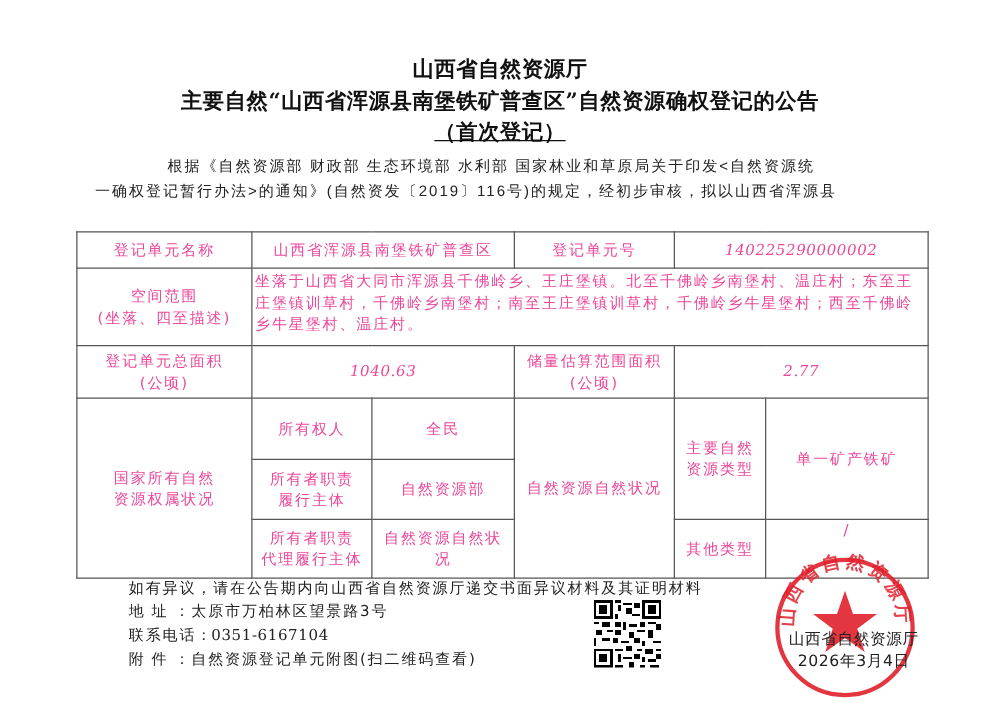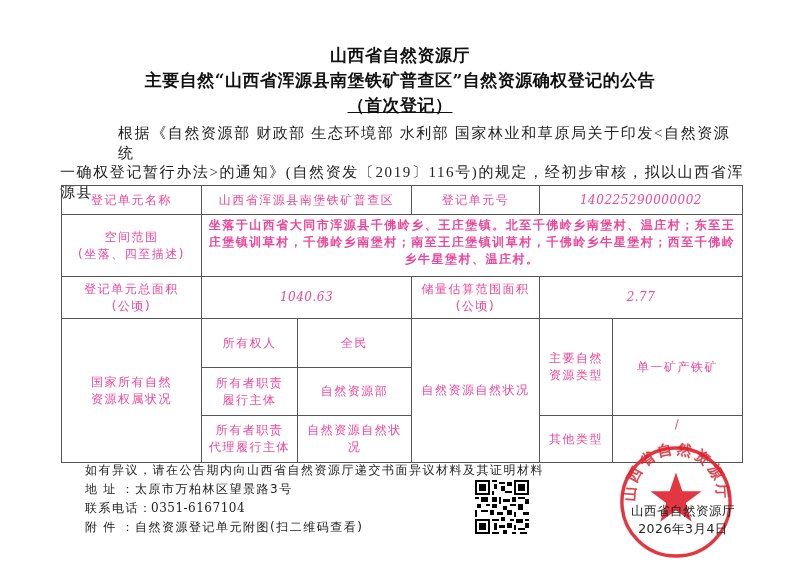--- a/index.html
+++ b/index.html
@@ -3,33 +3,33 @@
 <meta charset="utf-8">
 <style>
   html, body { margin: 0; padding: 0; background: #ffffff; }
   body { width: 800px; height: 565px; position: relative; overflow: hidden;
          font-family: "DejaVu Serif", "Liberation Serif", serif; color: #1a1a1a; }
   .title { position: absolute; left: 0; width: 800px; text-align: center;
            font-weight: bold; font-size: 17px; letter-spacing: 0.5px; color: #111; }
   .t1 { top: 44px; }
   .t2 { top: 69px; }
   .t3 { top: 94px; text-decoration: underline; }
-  .intro { position: absolute; left: 96px; top: 124px; width: 650px;
-           font-size: 15px; line-height: 19.5px; letter-spacing: 1.6px;
-           font-family: Liberation Serif, serif; color: #222; }
+  .intro { position: absolute; left: 112px; top: 124px; width: 650px;
+           font-size: 12px; line-height: 19.5px; letter-spacing: 1.6px;
+           font-family: Liberation Sans, sans-serif; color: #222; }
   .intro .indent { padding-left: 22px; }
   .intro .l2 { margin-left: -36px; }
   table.reg { position: absolute; left: 61px; top: 185px; border-collapse: collapse;
               font-family: "DejaVu Sans", "Liberation Sans", sans-serif; font-size: 12px;
               color: #ec4899; letter-spacing: 1.5px; table-layout: fixed; }
   table.reg td { border: 1px solid #555; text-align: center; vertical-align: middle;
                  padding: 0 4px; line-height: 17px; }
-  table.reg td.left { text-align: center; padding: 2px 2px; font-weight: bold; }
+  table.reg td.left { text-align: left; padding: 2px 2px; }
   table.reg td.num { font-family: "DejaVu Serif", "Liberation Serif", serif; letter-spacing: 0.5px; font-style: italic; }
-  .footer { position: absolute; left: 85px; top: 461px;
+  .footer { position: absolute; left: 103px; top: 461px;
             font-family: "DejaVu Sans", "Liberation Sans", sans-serif; font-size: 12px;
             line-height: 19px; letter-spacing: 1.5px; color: #222; }
   .footer .row { white-space: nowrap; }
   .footer .lbl { display: inline-block; width: 66px; }
   .footer .lbl.spread { text-align: justify; text-align-last: justify; width: 50px; }
   .qr { position: absolute; left: 475px; top: 480px; width: 54px; height: 54px; }
   .stamp { position: absolute; left: 617px; top: 443px; width: 118px; height: 118px; }
   .sign { position: absolute; left: 613px; top: 502px; width: 140px; text-align: center;
           font-family: "DejaVu Sans", "Liberation Sans", sans-serif; font-size: 12.5px;
           line-height: 18px; color: #222; letter-spacing: 0.5px; }

